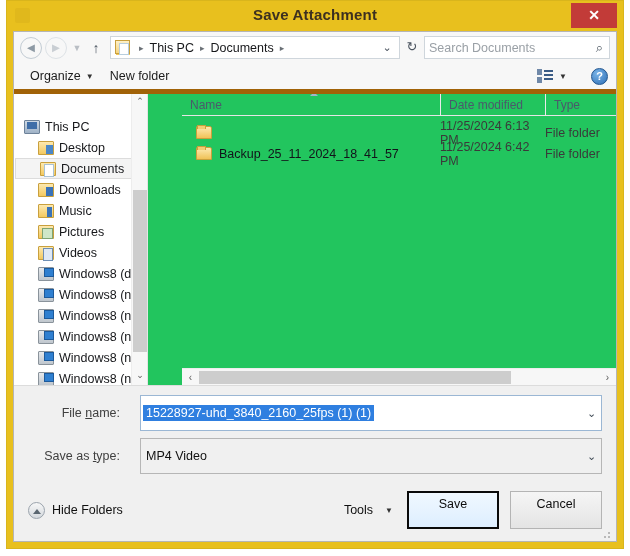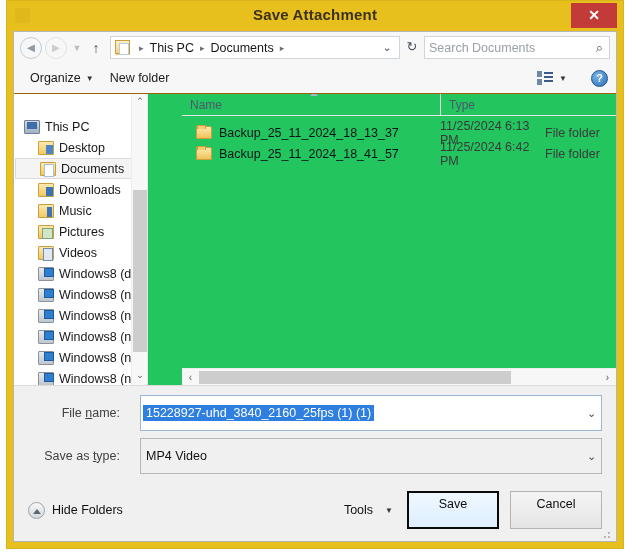--- a/index.html
+++ b/index.html
@@ -174,21 +174,21 @@
     white-space: nowrap;
     overflow: hidden;
   }
   .search-icon { color:#4a5560; font-size: 13px; padding-right:2px;}
 
   
   .toolbar {
     height: 31px;
     flex: 0 0 31px;
     background: #f7f7f7;
-    border-bottom: 1px solid #a16207;
+    border-bottom: 5px solid #a16207;
     display: flex;
     align-items: center;
     padding: 0 8px;
   }
   .tb-item {
     font-size: 12.5px;
     color: #1b1b1b;
     padding: 0 8px;
     display: flex; align-items: center; gap: 5px;
     white-space: nowrap;
@@ -623,27 +623,27 @@
           <div class="sb-arrow bot">⌄</div>
         </div>
       </div>
 
       <div class="filepane">
         <div class="col-head">
           <div class="col col-name">
             <span>Name</span>
             <span class="sort-tri"></span>
           </div>
+          <div class="col col-date">Date modified</div>
           <div class="col col-type">Type</div>
         </div>
         <div class="rows" id="rows">
             <div class="row">
               <div class="row-name">
                 <span class="rowfolder"></span>
-                <span>Backup_25_11_2024_18_13_37</span>
               </div>
               <div class="row-date">11/25/2024 6:13 PM</div>
               <div class="row-type">File folder</div>
             </div>
             <div class="row">
               <div class="row-name">
                 <span class="rowfolder"></span>
                 <span>Backup_25_11_2024_18_41_57</span>
               </div>
               <div class="row-date">11/25/2024 6:42 PM</div>

